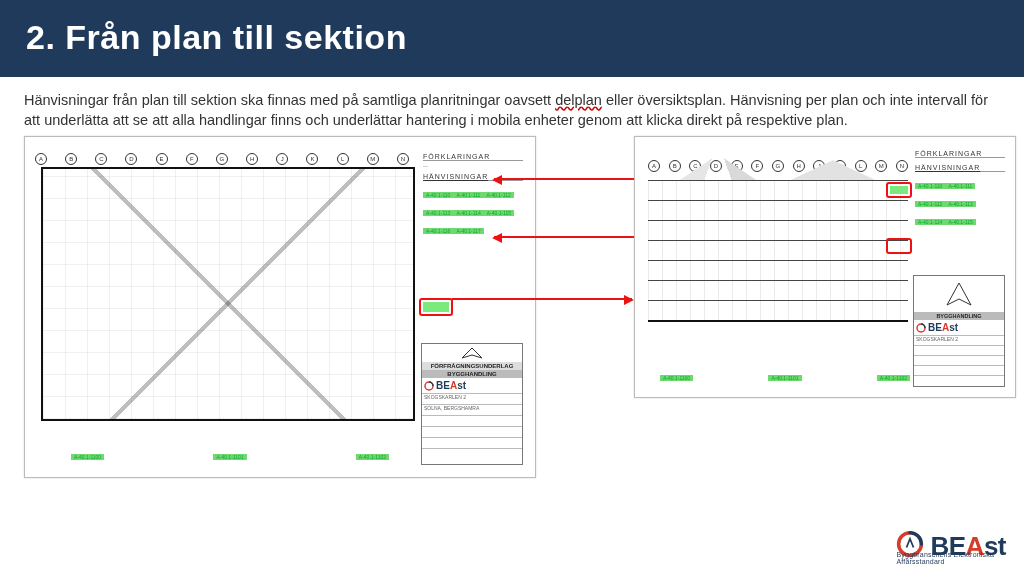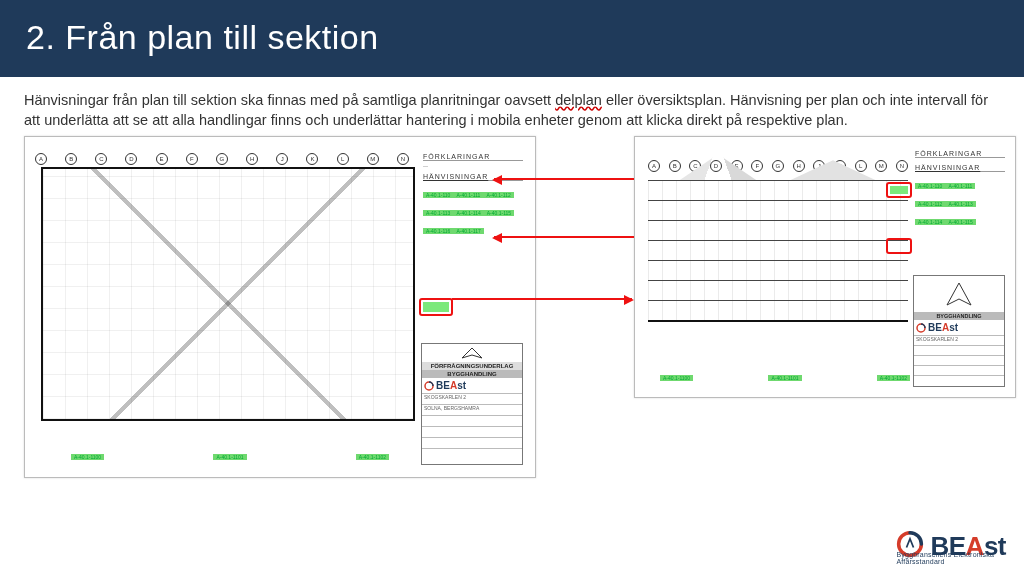--- a/index.html
+++ b/index.html
@@ -10,21 +10,21 @@
     position:relative;
     box-sizing:border-box;
     overflow:hidden;
   }
   .header {
     background:#1f3a5a;
     color:#fff;
     padding:18px 26px 20px 26px;
     box-sizing:border-box;
   }
-  .header h1 { margin:0; font-size:34px; font-weight:400; letter-spacing:0.5px;}
+  .header h1 { margin:0; font-size:34px; font-weight:700; letter-spacing:0.5px;}
   .bodytext {
     padding:14px 20px 6px 24px;
     font-size:14.5px;
     line-height:1.35;
     color:#333;
   }
   .underline-red { text-decoration: underline; text-decoration-color:#c00; text-decoration-style:wavy; }
   .stage {
     position:relative;
     margin:0 24px;

